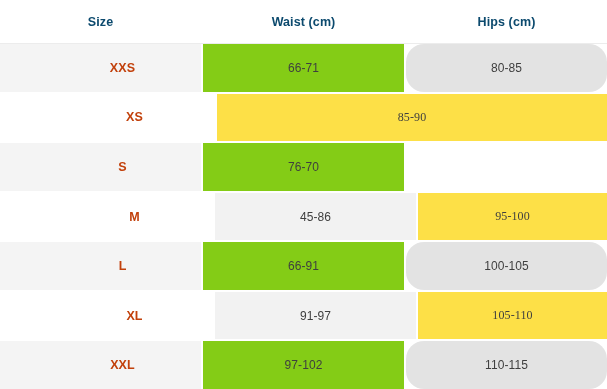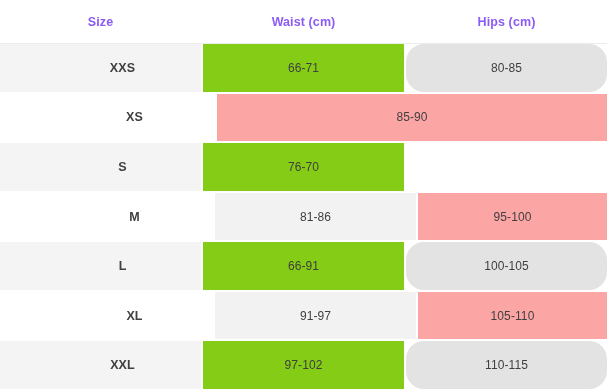--- a/index.html
+++ b/index.html
@@ -31,21 +31,21 @@
     box-sizing: border-box;
   }
   .table-head .cell {
     display: flex;
     align-items: center;
     justify-content: center;
     box-sizing: border-box;
     background: #ffffff;
     font-size: 12.5px;
     font-weight: bold;
-    color: #8b5cf6;
+    color: #0c4a6e;
     letter-spacing: 0.1px;
   }
 
   
   .table-body {
     display: flex;
     flex-direction: column;
     flex: 1 1 auto;
   }
   .table-row {
@@ -65,40 +65,40 @@
 
   
   .col-size    { flex: 0 0 201px; }
   .col-gap     { flex: 0 0 2px; background: #ffffff; }
   .col-waist   { flex: 0 0 201px; }
   .col-hips    { flex: 1 1 auto; }
 
   
   .table-row .col-size {
     font-weight: bold;
-    color: #404040;
+    color: #c2410c;
     font-size: 12.5px;
     padding-left: 44px;
   }
 
   
   .row-gap {
     flex: 0 0 2px;
     background: #ffffff;
   }
 
   
   .stripe-odd  .col-size  { background: #f4f4f4; }
   .stripe-odd  .col-waist { background: #84cc16; }
   .stripe-odd  .col-hips  { background: #e3e3e3; border-radius: 18px; }
 
   
   .stripe-even .col-size  { background: #ffffff; margin-left: 12px; }
   .stripe-even .col-waist { background: #f2f2f2; }
-  .stripe-even .col-hips  { background: #fca5a5; }
+  .stripe-even .col-hips  { background: #fde047; font-family: Liberation Serif, serif; }
 
   
   .head-rule {
     flex: 0 0 1px;
     background: #ececec;
   }
 </style>
 </head>
 <body>
 
@@ -137,21 +137,21 @@
       <div class="cell col-size">S</div>
       <div class="col-gap"></div>
       <div class="cell col-waist">76-70</div>
       <div class="col-gap"></div>
     </div>
     <div class="row-gap"></div>
 
     <div class="table-row stripe-even">
       <div class="cell col-size">M</div>
       <div class="col-gap"></div>
-      <div class="cell col-waist">81-86</div>
+      <div class="cell col-waist">45-86</div>
       <div class="col-gap"></div>
       <div class="cell col-hips">95-100</div>
     </div>
     <div class="row-gap"></div>
 
     <div class="table-row stripe-odd">
       <div class="cell col-size">L</div>
       <div class="col-gap"></div>
       <div class="cell col-waist">66-91</div>
       <div class="col-gap"></div>

